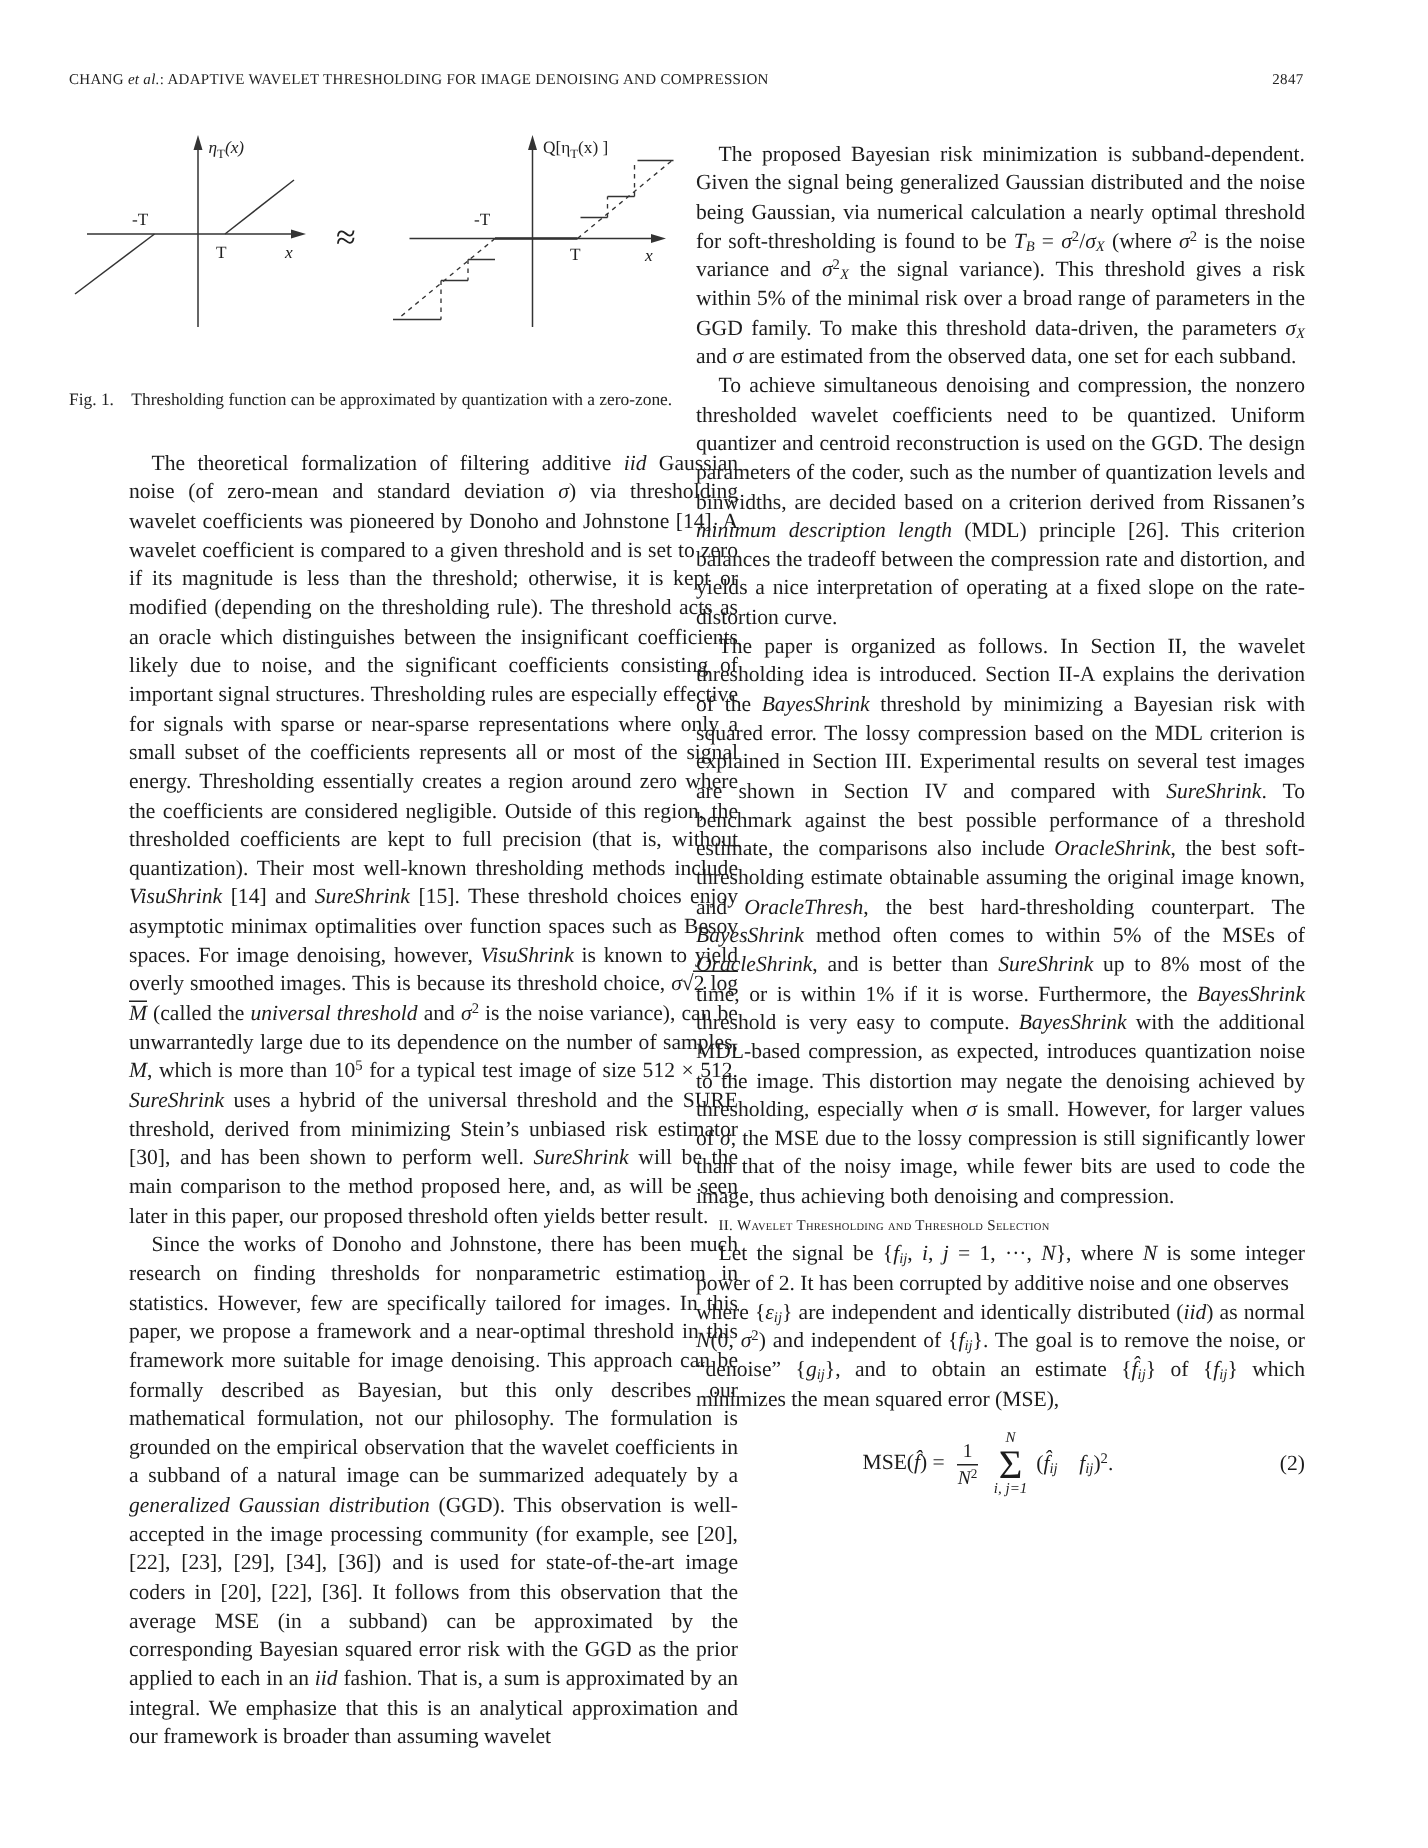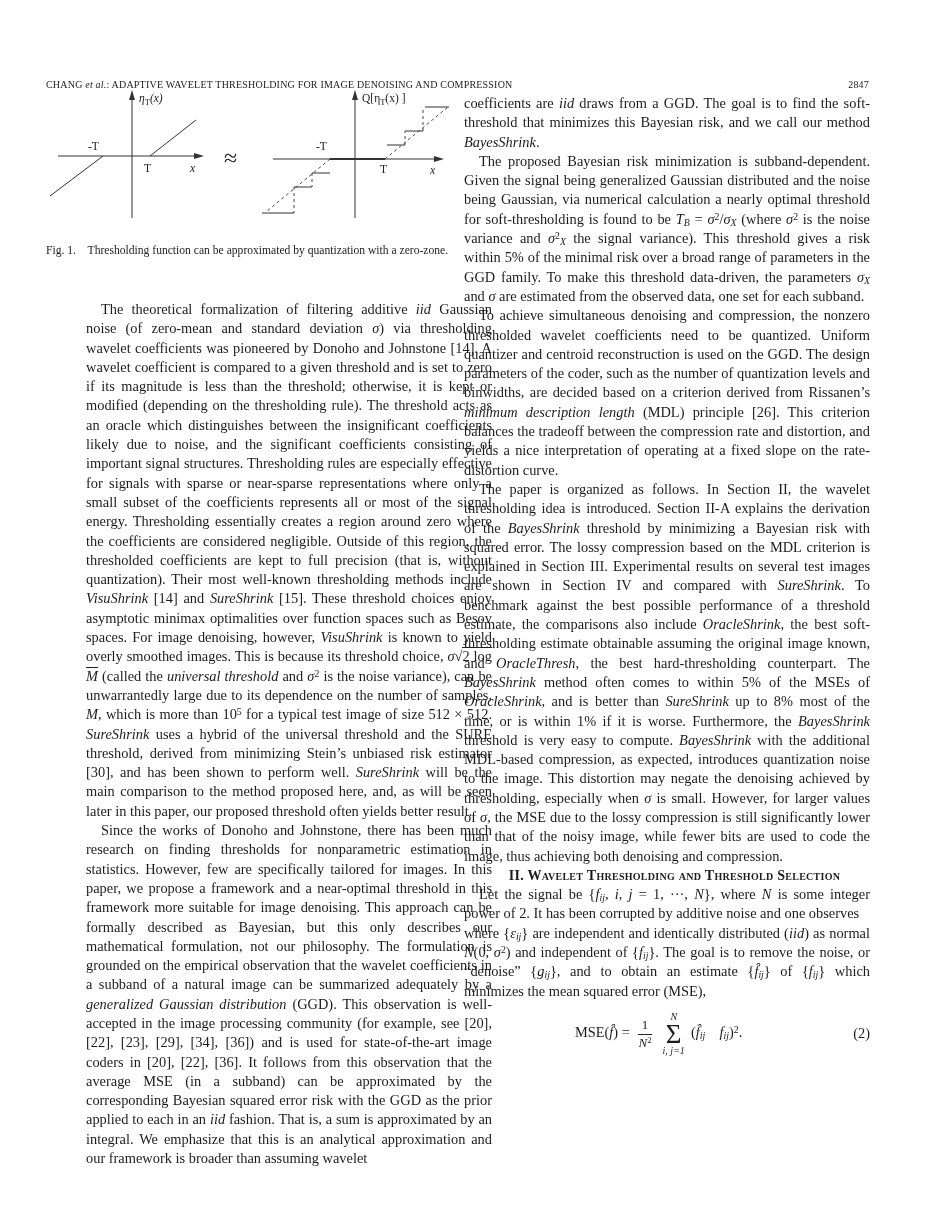--- a/index.html
+++ b/index.html
@@ -1,36 +1,36 @@
 <!DOCTYPE html>
 <html><head>
 <meta charset="utf-8">
 <style>
   html,body{margin:0;padding:0;background:#ffffff;}
   .page{position:relative;width:952px;height:1232px;background:#ffffff;
         font-family:"Liberation Serif","DejaVu Serif",serif;color:#1c1c1c;overflow:hidden;}
 
   
   .running-head{position:absolute;left:46px;top:48px;width:823px;display:flex;
-        justify-content:space-between;font-size:10px;letter-spacing:0.02em;color:#222;margin-top:31px;}
+        justify-content:space-between;font-size:10px;letter-spacing:0.02em;color:#222;}
 
   
   .figure-block{position:absolute;left:46px;top:86px;width:406px;}
-  .figure-caption{position:absolute;left:46px;top:244px;width:406px;font-size:11.6px;
+  .figure-caption{position:absolute;left:46px;top:260px;width:406px;font-size:11.6px;
         line-height:14.6px;text-align:justify;color:#222;}
 
   
   .col{position:absolute;width:406px;font-size:14.4px;line-height:19.3px;text-align:justify;}
   .col-left{left:46px;top:300px;margin-left:40px;}
   .col-right{left:464px;top:94px;}
   .col p{margin:0;text-indent:15px;}
   .col p.no-indent{text-indent:0;}
 
-  .section-heading{margin:14px 0 10px 0;text-align:center;font-variant:small-caps;
-        font-size:14px;letter-spacing:0.02em;text-indent:0;font-weight:bold;}
+  .section-heading{margin:14px 0 10px 0;text-align:left;font-variant:small-caps;
+        font-size:10px;letter-spacing:0.02em;text-indent:0;}
 
   
   .ri{font-style:italic;}
   .rsup{font-size:0.68em;vertical-align:0.45em;line-height:0;}
   .rsub{font-size:0.68em;vertical-align:-0.22em;line-height:0;}
   .rov{border-top:1px solid #222;}
 
   
   .equation{display:flex;align-items:center;margin:11px 0;}
   .eq-body{flex:1;text-align:center;}
@@ -112,21 +112,20 @@
   </div>
 
   <div class="figure-caption">Fig. 1.  Thresholding function can be approximated by quantization with a zero-zone.</div>
 
   <div class="col col-left">
     <p>The theoretical formalization of filtering additive <span class="ri">iid</span> Gaussian noise (of zero-mean and standard deviation <span class="ri">σ</span>) via thresholding wavelet coefficients was pioneered by Donoho and Johnstone [14]. A wavelet coefficient is compared to a given threshold and is set to zero if its magnitude is less than the threshold; otherwise, it is kept or modified (depending on the thresholding rule). The threshold acts as an oracle which distinguishes between the insignificant coefficients likely due to noise, and the significant coefficients consisting of important signal structures. Thresholding rules are especially effective for signals with sparse or near-sparse representations where only a small subset of the coefficients represents all or most of the signal energy. Thresholding essentially creates a region around zero where the coefficients are considered negligible. Outside of this region, the thresholded coefficients are kept to full precision (that is, without quantization). Their most well-known thresholding methods include <span class="ri">VisuShrink</span> [14] and <span class="ri">SureShrink</span> [15]. These threshold choices enjoy asymptotic minimax optimalities over function spaces such as Besov spaces. For image denoising, however, <span class="ri">VisuShrink</span> is known to yield overly smoothed images. This is because its threshold choice, <span class="ri">σ</span>√<span class="rov">2 log </span><span class="ri rov">M</span> (called the <span class="ri">universal threshold</span> and <span class="ri">σ</span><span class="rsup">2</span> is the noise variance), can be unwarrantedly large due to its dependence on the number of samples, <span class="ri">M</span>, which is more than 10<span class="rsup">5</span> for a typical test image of size 512 × 512. <span class="ri">SureShrink</span> uses a hybrid of the universal threshold and the SURE threshold, derived from minimizing Stein’s unbiased risk estimator [30], and has been shown to perform well. <span class="ri">SureShrink</span> will be the main comparison to the method proposed here, and, as will be seen later in this paper, our proposed threshold often yields better result.</p>
     <p>Since the works of Donoho and Johnstone, there has been much research on finding thresholds for nonparametric estimation in statistics. However, few are specifically tailored for images. In this paper, we propose a framework and a near-optimal threshold in this framework more suitable for image denoising. This approach can be formally described as Bayesian, but this only describes our mathematical formulation, not our philosophy. The formulation is grounded on the empirical observation that the wavelet coefficients in a subband of a natural image can be summarized adequately by a <span class="ri">generalized Gaussian distribution</span> (GGD). This observation is well-accepted in the image processing community (for example, see [20], [22], [23], [29], [34], [36]) and is used for state-of-the-art image coders in [20], [22], [36]. It follows from this observation that the average MSE (in a subband) can be approximated by the corresponding Bayesian squared error risk with the GGD as the prior applied to each in an <span class="ri">iid</span> fashion. That is, a sum is approximated by an integral. We emphasize that this is an analytical approximation and our framework is broader than assuming wavelet</p>
   </div>
 
   <div class="col col-right">
-    <p class="no-indent">coefficients are <span class="ri">iid</span> draws from a GGD. The goal is to find the soft-threshold that minimizes this Bayesian risk, and we call our method <span class="ri">BayesShrink</span>.</p>
     <p>The proposed Bayesian risk minimization is subband-dependent. Given the signal being generalized Gaussian distributed and the noise being Gaussian, via numerical calculation a nearly optimal threshold for soft-thresholding is found to be <span class="ri">T</span><span class="ri rsub">B</span> = <span class="ri">σ</span><span class="rsup">2</span>/<span class="ri">σ</span><span class="ri rsub">X</span> (where <span class="ri">σ</span><span class="rsup">2</span> is the noise variance and <span class="ri">σ</span><span class="rsup">2</span><span class="ri rsub">X</span> the signal variance). This threshold gives a risk within 5% of the minimal risk over a broad range of parameters in the GGD family. To make this threshold data-driven, the parameters <span class="ri">σ</span><span class="ri rsub">X</span> and <span class="ri">σ</span> are estimated from the observed data, one set for each subband.</p>
     <p>To achieve simultaneous denoising and compression, the nonzero thresholded wavelet coefficients need to be quantized. Uniform quantizer and centroid reconstruction is used on the GGD. The design parameters of the coder, such as the number of quantization levels and binwidths, are decided based on a criterion derived from Rissanen’s <span class="ri">minimum description length</span> (MDL) principle [26]. This criterion balances the tradeoff between the compression rate and distortion, and yields a nice interpretation of operating at a fixed slope on the rate-distortion curve.</p>
     <p>The paper is organized as follows. In Section II, the wavelet thresholding idea is introduced. Section II-A explains the derivation of the <span class="ri">BayesShrink</span> threshold by minimizing a Bayesian risk with squared error. The lossy compression based on the MDL criterion is explained in Section III. Experimental results on several test images are shown in Section IV and compared with <span class="ri">SureShrink</span>. To benchmark against the best possible performance of a threshold estimate, the comparisons also include <span class="ri">OracleShrink</span>, the best soft-thresholding estimate obtainable assuming the original image known, and <span class="ri">OracleThresh</span>, the best hard-thresholding counterpart. The <span class="ri">BayesShrink</span> method often comes to within 5% of the MSEs of <span class="ri">OracleShrink</span>, and is better than <span class="ri">SureShrink</span> up to 8% most of the time, or is within 1% if it is worse. Furthermore, the <span class="ri">BayesShrink</span> threshold is very easy to compute. <span class="ri">BayesShrink</span> with the additional MDL-based compression, as expected, introduces quantization noise to the image. This distortion may negate the denoising achieved by thresholding, especially when <span class="ri">σ</span> is small. However, for larger values of <span class="ri">σ</span>, the MSE due to the lossy compression is still significantly lower than that of the noisy image, while fewer bits are used to code the image, thus achieving both denoising and compression.</p>
 
     <p class="section-heading">II. Wavelet Thresholding and Threshold Selection</p>
 
     <p>Let the signal be {<span class="ri">f</span><span class="ri rsub">ij</span>, <span class="ri">i, j</span> = 1, ···, <span class="ri">N</span>}, where <span class="ri">N</span> is some integer power of 2. It has been corrupted by additive noise and one observes</p>
 
 
     <p class="no-indent">where {<span class="ri">ε</span><span class="ri rsub">ij</span>} are independent and identically distributed (<span class="ri">iid</span>) as normal <span class="ri">N</span>(0, <span class="ri">σ</span><span class="rsup">2</span>) and independent of {<span class="ri">f</span><span class="ri rsub">ij</span>}. The goal is to remove the noise, or “denoise” {<span class="ri">g</span><span class="ri rsub">ij</span>}, and to obtain an estimate {<span class="ri">f̂</span><span class="ri rsub">ij</span>} of {<span class="ri">f</span><span class="ri rsub">ij</span>} which minimizes the mean squared error (MSE),</p>

